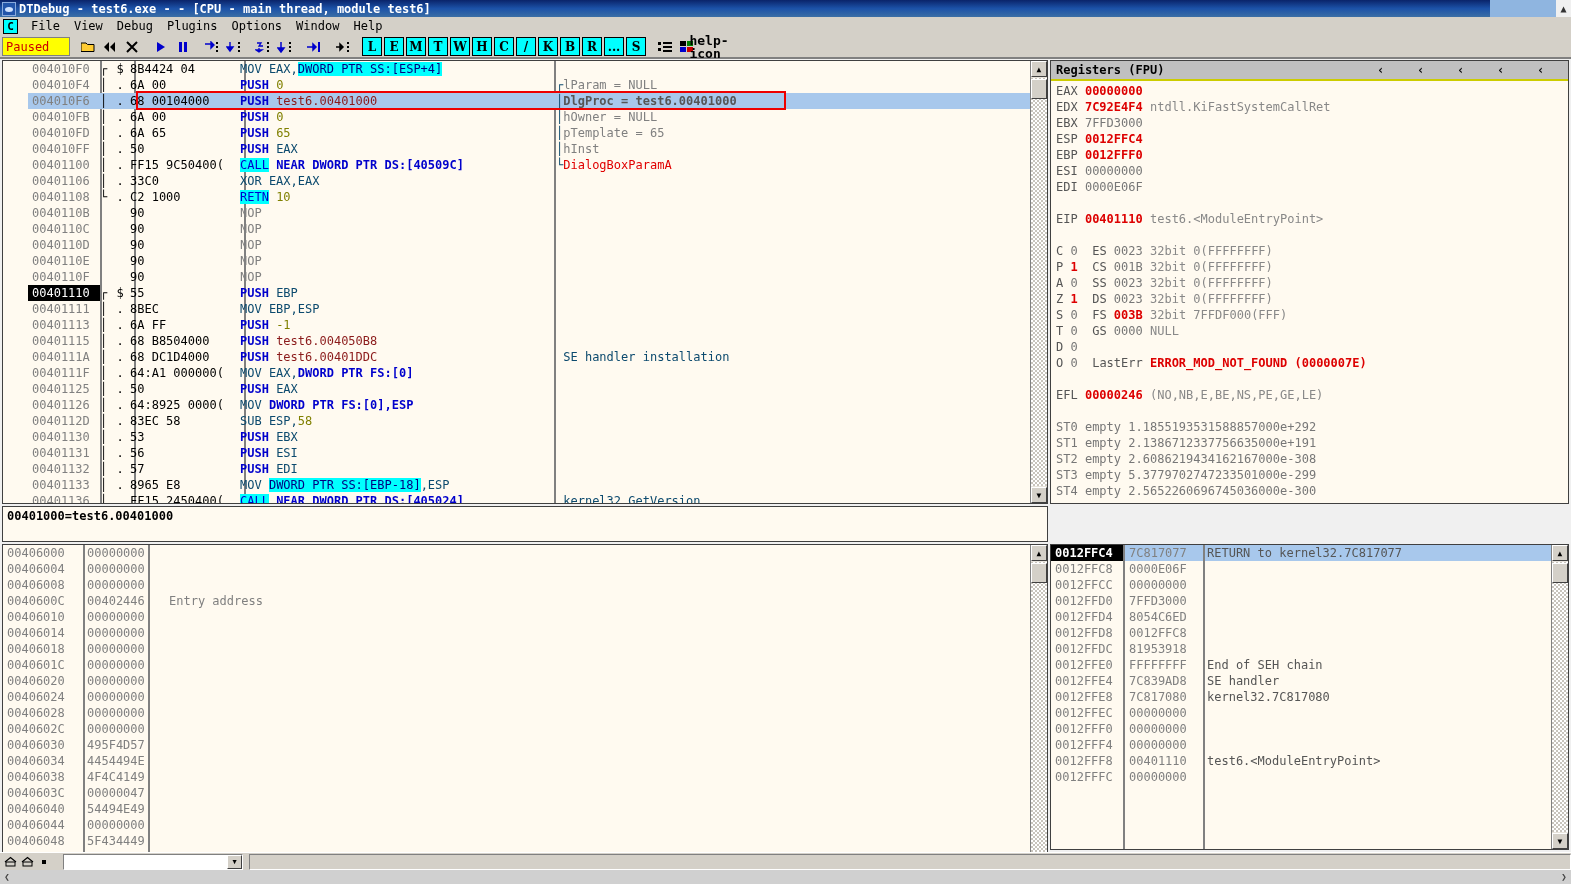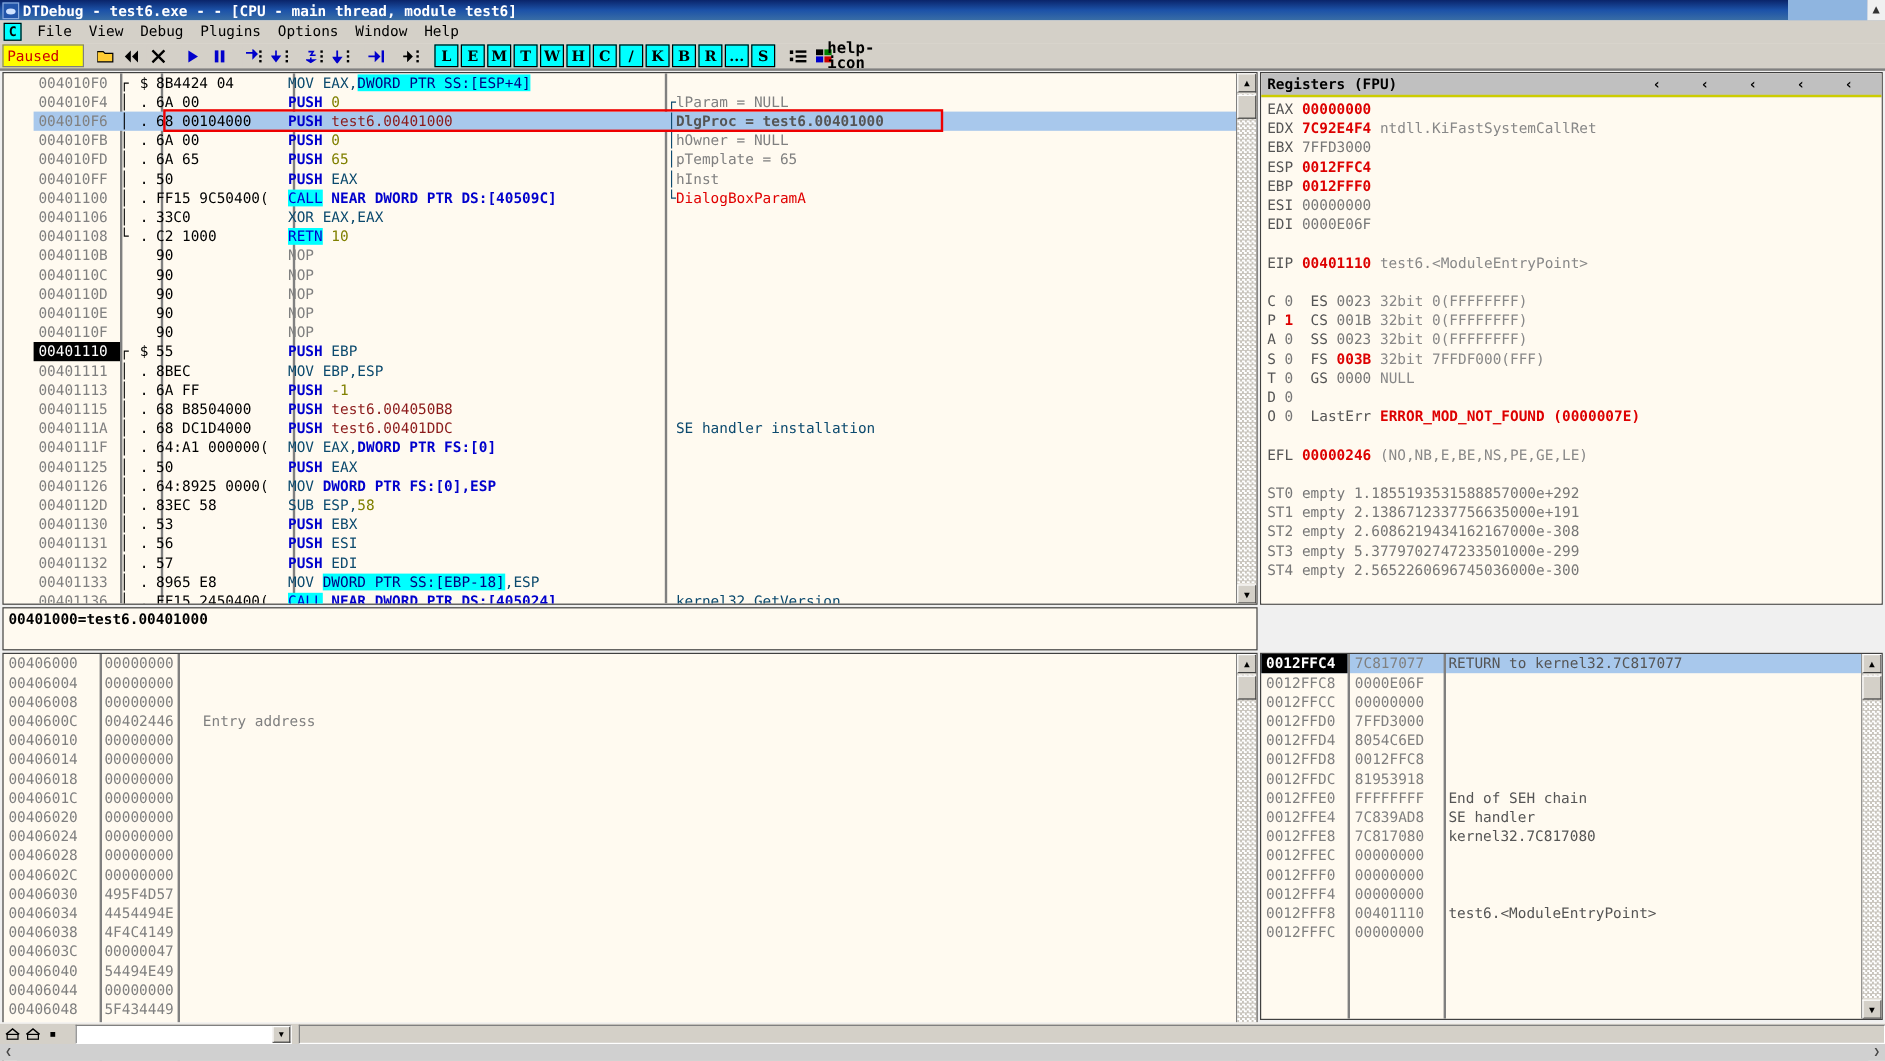--- a/index.html
+++ b/index.html
@@ -500,20 +500,21 @@
       <div class="r-line"><span class="r-name">ESP</span> <span class="r-val-red">0012FFC4</span></div>
       <div class="r-line"><span class="r-name">EBP</span> <span class="r-val-red">0012FFF0</span></div>
       <div class="r-line"><span class="r-name">ESI</span> <span class="r-val-gray">00000000</span></div>
       <div class="r-line"><span class="r-name">EDI</span> <span class="r-val-gray">0000E06F</span></div>
       <div class="r-line">&nbsp;</div>
       <div class="r-line"><span class="r-name">EIP</span> <span class="r-val-red">00401110</span> <span class="r-cmt">test6.&lt;ModuleEntryPoint&gt;</span></div>
       <div class="r-line">&nbsp;</div>
       <div class="r-line"><span class="r-name">C</span> <span class="r-val-gray">0</span>  <span class="r-name">ES</span> <span class="r-val-gray">0023</span> <span class="r-cmt">32bit 0(FFFFFFFF)</span></div>
       <div class="r-line"><span class="r-name">P</span> <span class="r-val-red">1</span>  <span class="r-name">CS</span> <span class="r-val-gray">001B</span> <span class="r-cmt">32bit 0(FFFFFFFF)</span></div>
       <div class="r-line"><span class="r-name">A</span> <span class="r-val-gray">0</span>  <span class="r-name">SS</span> <span class="r-val-gray">0023</span> <span class="r-cmt">32bit 0(FFFFFFFF)</span></div>
+      <div class="r-line"><span class="r-name">Z</span> <span class="r-val-red">1</span>  <span class="r-name">DS</span> <span class="r-val-gray">0023</span> <span class="r-cmt">32bit 0(FFFFFFFF)</span></div>
       <div class="r-line"><span class="r-name">S</span> <span class="r-val-gray">0</span>  <span class="r-name">FS</span> <span class="r-val-red">003B</span> <span class="r-cmt">32bit 7FFDF000(FFF)</span></div>
       <div class="r-line"><span class="r-name">T</span> <span class="r-val-gray">0</span>  <span class="r-name">GS</span> <span class="r-val-gray">0000</span> <span class="r-cmt">NULL</span></div>
       <div class="r-line"><span class="r-name">D</span> <span class="r-val-gray">0</span></div>
       <div class="r-line"><span class="r-name">O</span> <span class="r-val-gray">0</span>  <span class="r-name">LastErr</span> <span class="r-val-red">ERROR_MOD_NOT_FOUND (0000007E)</span></div>
       <div class="r-line">&nbsp;</div>
       <div class="r-line"><span class="r-name">EFL</span> <span class="r-val-red">00000246</span> <span class="r-cmt">(NO,NB,E,BE,NS,PE,GE,LE)</span></div>
       <div class="r-line">&nbsp;</div>
       <div class="r-line"><span class="r-val-gray">ST0</span> <span class="r-val-gray">empty</span> <span class="r-val-gray">1.1855193531588857000e+292</span></div>
       <div class="r-line"><span class="r-val-gray">ST1</span> <span class="r-val-gray">empty</span> <span class="r-val-gray">2.1386712337756635000e+191</span></div>
       <div class="r-line"><span class="r-val-gray">ST2</span> <span class="r-val-gray">empty</span> <span class="r-val-gray">2.6086219434162167000e-308</span></div>

